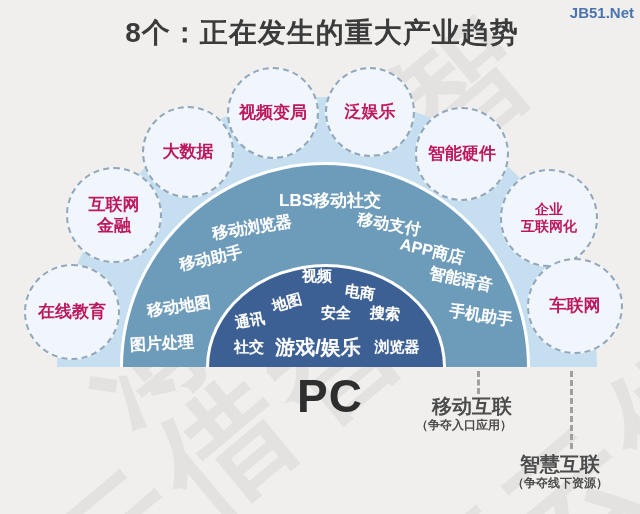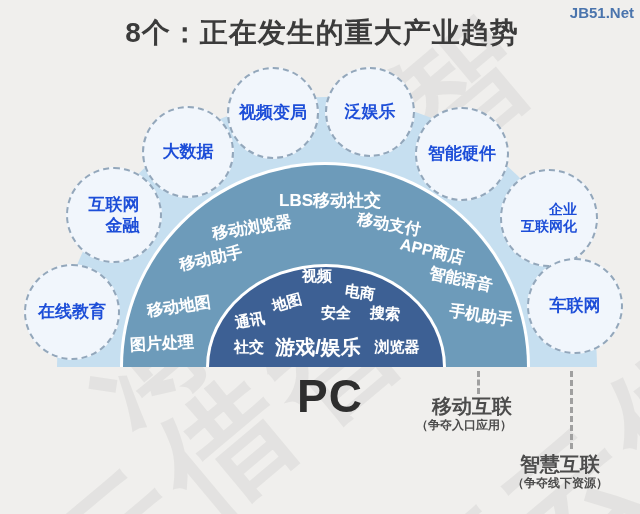--- a/index.html
+++ b/index.html
@@ -41,21 +41,21 @@
     background:var(--inner-ring,#3d6094);
     border-radius:120px 120px 0 0 / 103px 103px 0 0;
     border:3px solid #fff;border-bottom:none;
   }
   
   .bubble{
     position:absolute;border-radius:50%;
     background:var(--bubble-fill,#f1f6fc);
     border:2px dashed #93a7bb;
     display:flex;align-items:center;justify-content:center;
-    text-align:right;font-weight:bold;color:#1d4ed8;
+    text-align:center;font-weight:bold;color:#be185d;
     font-size:17px;line-height:1.25;white-space:pre-line;
     box-sizing:border-box;
   }
   
   .ring-label{
     position:absolute;color:#ffffff;font-weight:bold;white-space:nowrap;
     transform:translate(-50%,-50%) rotate(var(--r,0deg));
     text-shadow:0 0 1px rgba(255,255,255,.3);
   }
   

